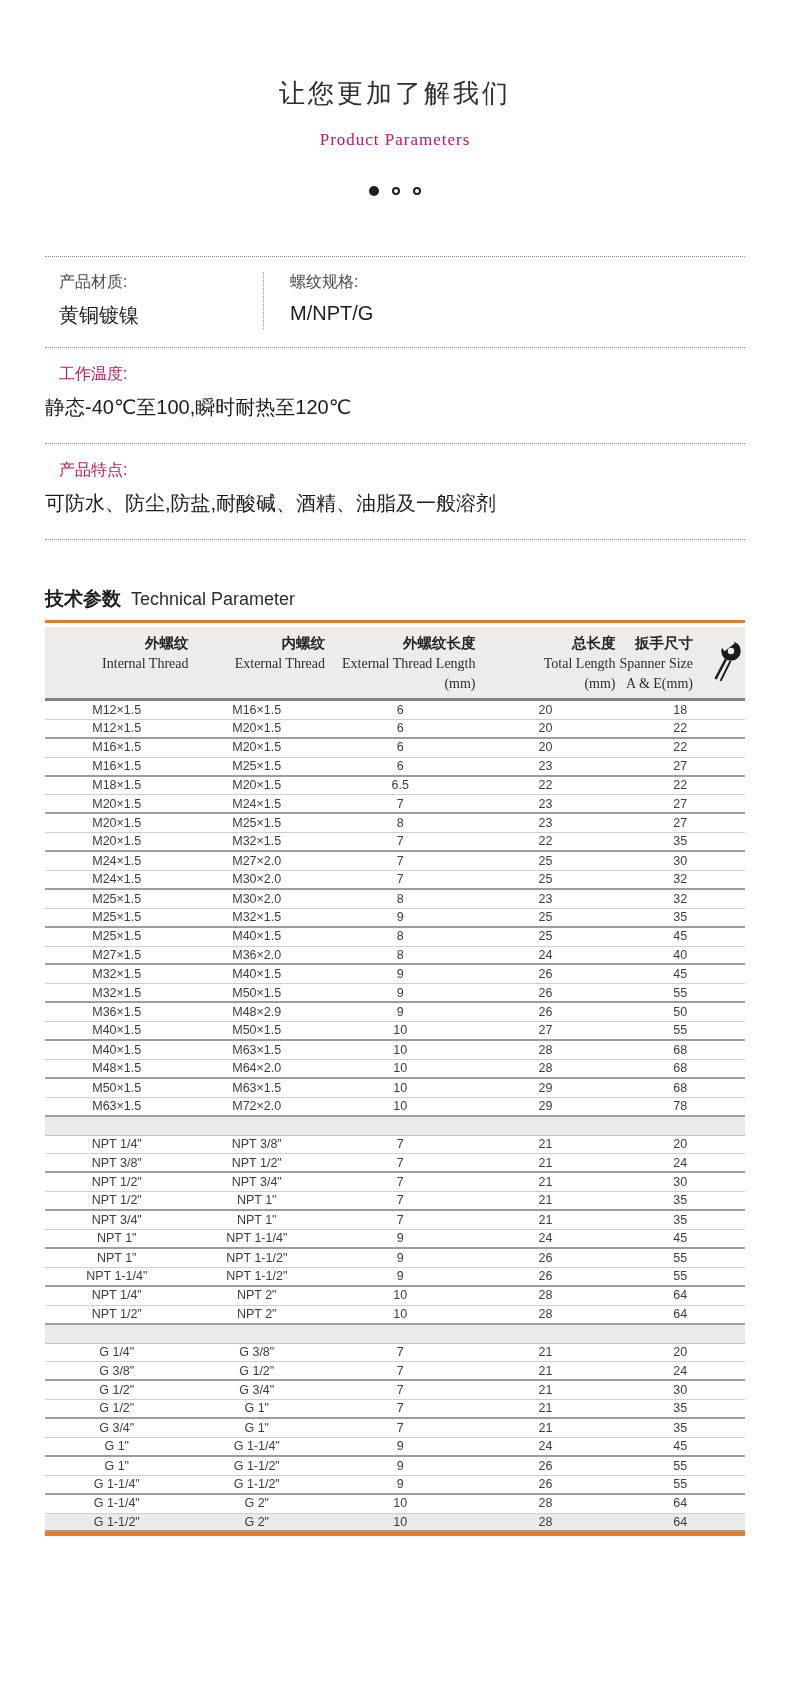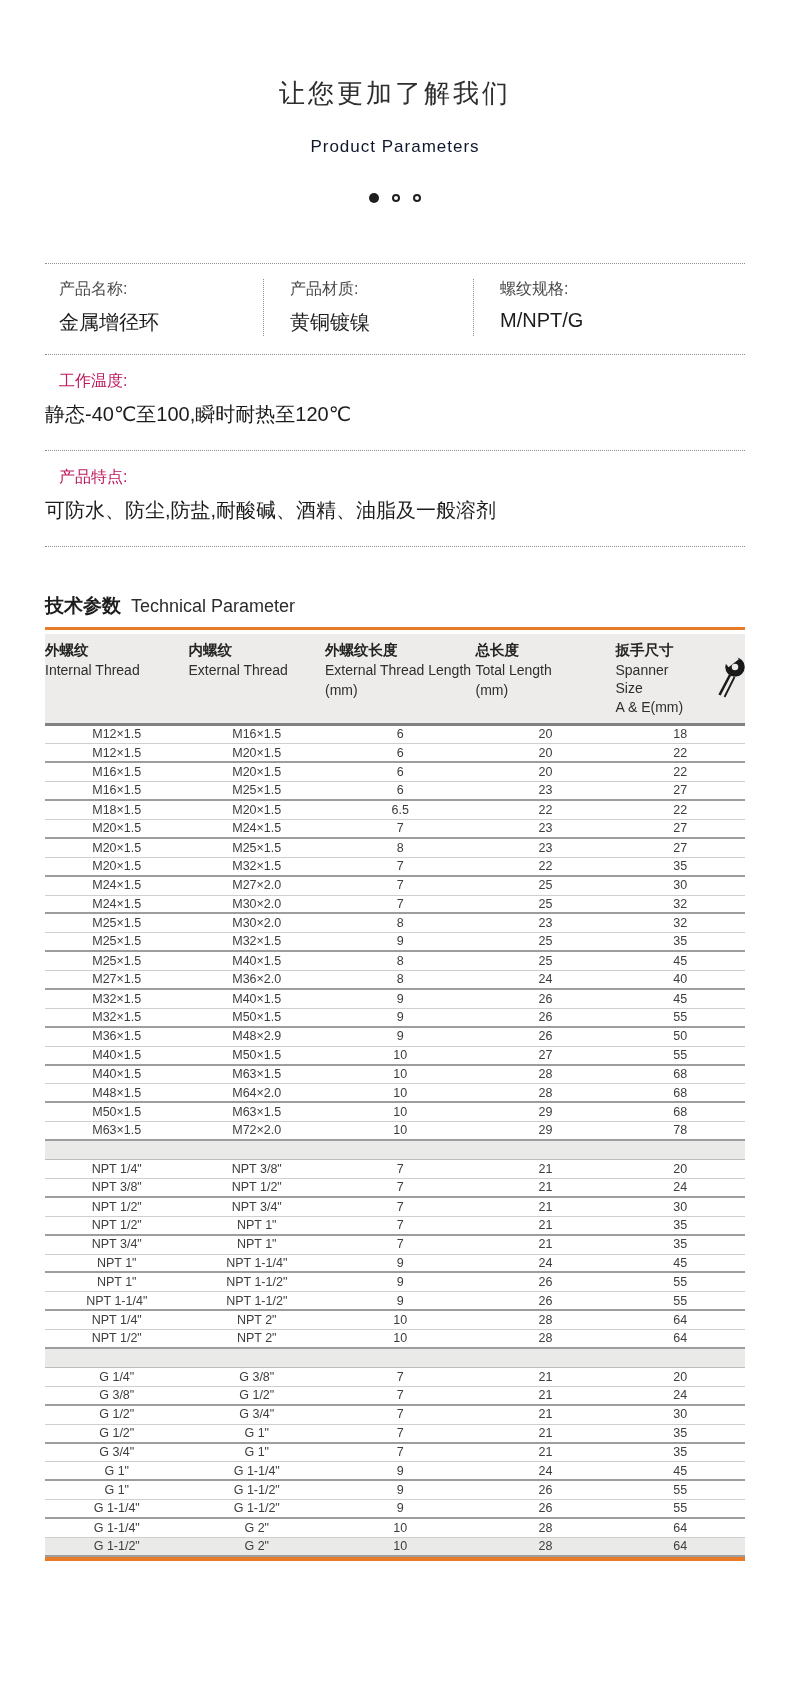--- a/index.html
+++ b/index.html
@@ -4,21 +4,21 @@
 <style>
   * { margin:0; padding:0; box-sizing:border-box; }
   html,body { background:#ffffff; }
   body { font-family:"Liberation Sans","DejaVu Sans",sans-serif; }
   .page { width:790px; height:1689px; background:#fff; overflow:hidden; position:relative; }
 
   
   .hdr { text-align:center; padding-top:76px; }
   .hdr-sub { font-size:26px; color:#2e2e2e; letter-spacing:3px; font-weight:500; }
   .hdr-title { font-size:52px; color:#111; font-weight:900; letter-spacing:5px; margin-top:4px; }
-  .hdr-en { font-size:17px; color:#0f172a; letter-spacing:1px; margin-top:26px; }
+  .hdr-en { font-size:17px; color:#be185d; letter-spacing:1px; margin-top:19px;font-family:Liberation Serif, serif; }
 
   
   .dots { display:flex; justify-content:center; align-items:center; gap:13px; margin-top:36px; }
   .dot { width:10px; height:10px; border-radius:50%; }
   .dot.filled { background:#1e1e1e; }
   .dot.empty { background:transparent; border:2px solid #1e1e1e; width:8px; height:8px; }
 
   
   .info-wrap { margin:0 45px; margin-top:60px; }
   .spec-row { display:flex; border-top:1px dotted #8f8f8f; border-bottom:1px dotted #8f8f8f; padding:15px 0 18px; }
@@ -34,21 +34,21 @@
 
   
   .tech-head { margin:46px 45px 0; display:flex; align-items:baseline; gap:10px; }
   .tech-cn { font-size:19px; font-weight:bold; color:#1d1d1d; }
   .tech-en { font-size:18px; color:#2c2c2c; }
   .tbl { margin:8px 45px 0; }
   .tbl-topline { height:3px; background:var(--accent); margin-bottom:4px; }
   .tbl-botline { height:4px; background:var(--accent); }
   .thead { display:grid; grid-template-columns:20.5% 19.5% 21.5% 20% 18.5%;
            background:#edecea; border-bottom:3px solid #818181; padding:7px 0 6px; }
-  .th { text-align:left; }
+  .th { text-align:right;font-family:Liberation Serif, serif; }
   .th-cn { font-size:14.5px; font-weight:bold; color:#242424; }
   .th-en { font-size:14px; color:#2e2e2e; margin-top:2px; line-height:1.25; }
   .th-wrap { display:flex; justify-content:center; align-items:center; gap:18px; }
   .wrench { width:30px; height:42px; flex:0 0 auto; margin-top:-2px; }
   .t-row { display:grid; grid-template-columns:20.5% 19.5% 21.5% 20% 18.5%;
            height:18.9px; align-items:center; border-bottom:1px solid #cfcfcf; }
   .t-row.dark { border-bottom:2px solid #9d9d9d; }
   .t-row.shaded { background:#eaeae8; }
   .td { text-align:center; font-size:12.5px; color:#3d3d3d; line-height:1; }
   .t-spacer { height:19px; background:#eaeae8; border-bottom:1px solid #bdbdbd; }
@@ -65,24 +65,20 @@
 
   <div class="dots">
       <span class="dot filled"></span>
       <span class="dot empty"></span>
       <span class="dot empty"></span>
     </div>
 
   <div class="info-wrap">
     <div class="spec-row">
       <div class="spec-col">
-        <div class="spec-label">产品名称:</div>
-        <div class="spec-value">金属增径环</div>
-      </div>
-      <div class="spec-col">
         <div class="spec-label">产品材质:</div>
         <div class="spec-value">黄铜镀镍</div>
       </div>
       <div class="spec-col">
         <div class="spec-label">螺纹规格:</div>
         <div class="spec-value">M/NPT/G</div>
       </div>
     </div>
 
     <div class="info-block">

